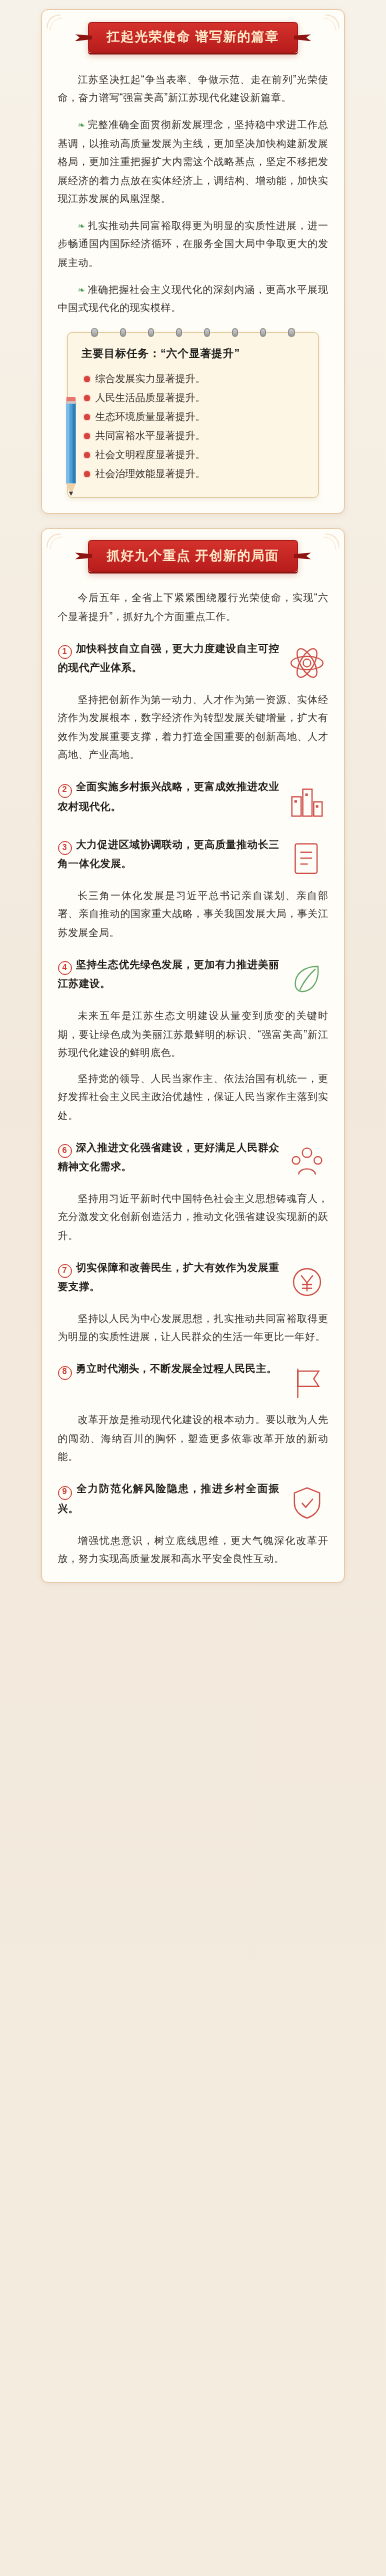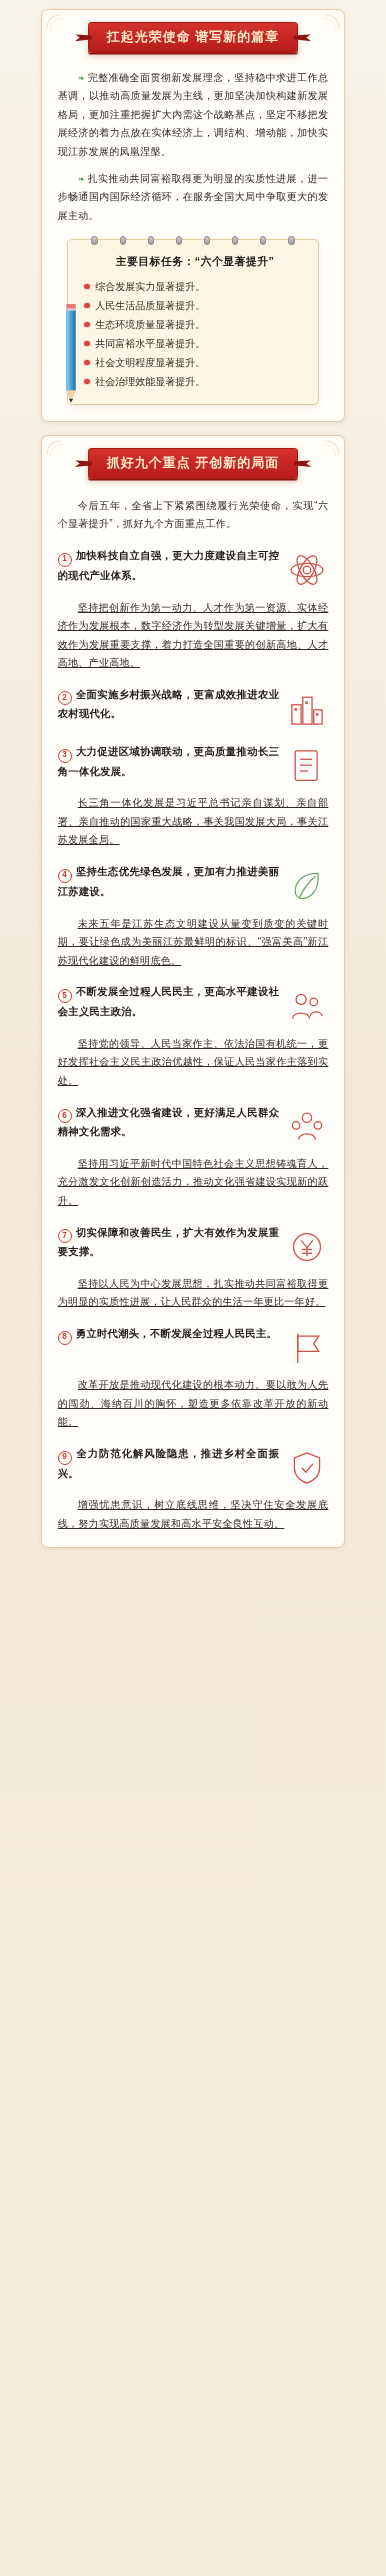--- a/index.html
+++ b/index.html
@@ -127,21 +127,21 @@
     display: block;
     width: 6.2px; height: 8.8px;
     border-radius: 3.1px;
     background: linear-gradient(180deg,#cfcfcf,#9a9a9a);
     border: 0.5px solid #8a8a8a;
   }
   .np-title {
     font-size: 10.8px;
     font-weight: bold;
     color: #20201e;
-    text-align: center;
+    text-align: left;
     margin: 3.1px 0 8.2px 0;
     letter-spacing: 0.5px;
   }
   .np-item {
     display: flex;
     align-items: flex-start;
     font-size: 10px;
     line-height: 1.9;
     color: #2e2a26;
     padding-left: 3.1px;
@@ -191,21 +191,21 @@
     vertical-align: -2.1px;
   }
   .item-icon {
     position: absolute;
     right: 0; top: 2.1px;
     width: 42px; height: 42px;
     opacity: .85;
   }
 
   .body-block { margin-right: 0; }
-  .body-block p.body:first-child { margin-top: 7.2px; text-decoration: underline; }
+  .body-block p.body:first-child { margin-top: 7.2px; }
 </style>
 </head>
 <body>
 
 <div class="page">
 
   <div class="card">
     <svg class="corner tl" viewBox="0 0 60 60">
       <path d="M4 30 C4 14 14 4 30 4" fill="none" stroke="#d9a96f" stroke-width="2"></path>
       <path d="M10 34 C10 20 20 10 34 10" fill="none" stroke="#e3bf92" stroke-width="1.5"></path>
@@ -213,29 +213,33 @@
     <svg class="corner tr" viewBox="0 0 60 60">
       <path d="M4 30 C4 14 14 4 30 4" fill="none" stroke="#d9a96f" stroke-width="2"></path>
       <path d="M10 34 C10 20 20 10 34 10" fill="none" stroke="#e3bf92" stroke-width="1.5"></path>
     </svg>
 
     <div class="ribbon-wrap">
       <span class="ribbon">扛起光荣使命  谱写新的篇章</span>
     </div>
 
     <div class="card-inner">
+      <p class="body first">江苏坚决扛起“争当表率、争做示范、走在前列”光荣使命，奋力谱写“强富美高”新江苏现代化建设新篇章。</p>
 
       <p class="bullet-para">
         <span class="leaf">❧</span><span>完整准确全面贯彻新发展理念，坚持稳中求进工作总基调，以推动高质量发展为主线，更加坚决加快构建新发展格局，更加注重把握扩大内需这个战略基点，坚定不移把发展经济的着力点放在实体经济上，调结构、增动能，加快实现江苏发展的凤凰涅槃。</span>
       </p>
 
       <p class="bullet-para">
         <span class="leaf">❧</span><span>扎实推动共同富裕取得更为明显的实质性进展，进一步畅通国内国际经济循环，在服务全国大局中争取更大的发展主动。</span>
       </p>
 
+      <p class="bullet-para">
+        <span class="leaf">❧</span><span>准确把握社会主义现代化的深刻内涵，更高水平展现中国式现代化的现实模样。</span>
+      </p>
 
       <div class="notepad-wrap">
         <div class="notepad">
           <div class="rings">
             <i></i>
               <i></i>
               <i></i>
               <i></i>
               <i></i>
               <i></i>
@@ -350,31 +354,20 @@
         </div>
         <svg class="item-icon" viewBox="0 0 100 100">
           <path d="M76 20 C40 20 22 40 22 62 C22 72 28 80 38 80 C62 80 80 56 76 20 Z" fill="none" stroke="#4a9b53" stroke-width="3"></path>
           <path d="M70 26 C52 42 40 60 32 78" fill="none" stroke="#4a9b53" stroke-width="3"></path>
         </svg>
       </div>
       <div class="body-block">
         <p class="body">未来五年是江苏生态文明建设从量变到质变的关键时期，要让绿色成为美丽江苏最鲜明的标识、“强富美高”新江苏现代化建设的鲜明底色。</p>
       </div>
 
-      <div class="num-item">
-        <div class="num-head">
-          <span class="num-badge">5</span><span>不断发展全过程人民民主，更高水平建设社会主义民主政治。</span>
-        </div>
-        <svg class="item-icon" viewBox="0 0 100 100">
-          <circle cx="36" cy="32" r="12" fill="none" stroke="#c6302a" stroke-width="3"></circle>
-          <circle cx="66" cy="38" r="9" fill="none" stroke="#c6302a" stroke-width="3"></circle>
-          <path d="M16 78 C16 60 56 60 56 78" fill="none" stroke="#c6302a" stroke-width="3"></path>
-          <path d="M58 72 C58 58 86 58 86 72" fill="none" stroke="#c6302a" stroke-width="3"></path>
-        </svg>
-      </div>
       <div class="body-block">
         <p class="body">坚持党的领导、人民当家作主、依法治国有机统一，更好发挥社会主义民主政治优越性，保证人民当家作主落到实处。</p>
       </div>
 
       <div class="num-item">
         <div class="num-head">
           <span class="num-badge">6</span><span>深入推进文化强省建设，更好满足人民群众精神文化需求。</span>
         </div>
         <svg class="item-icon" viewBox="0 0 100 100">
           <circle cx="50" cy="28" r="11" fill="none" stroke="#c6302a" stroke-width="3"></circle>
@@ -419,20 +412,20 @@
       <div class="num-item">
         <div class="num-head">
           <span class="num-badge">9</span><span>全力防范化解风险隐患，推进乡村全面振兴。</span>
         </div>
         <svg class="item-icon" viewBox="0 0 100 100">
           <path d="M50 14 L80 26 V50 C80 68 66 80 50 86 C34 80 20 68 20 50 V26 Z" fill="none" stroke="#c6302a" stroke-width="3"></path>
           <path d="M38 50 L47 60 L64 40" fill="none" stroke="#c6302a" stroke-width="3"></path>
         </svg>
       </div>
       <div class="body-block">
-        <p class="body">增强忧患意识，树立底线思维，坚决守住安全发展底线，努力实现高质量发展和高水平安全良性互动。</p>
+        <p class="body">增强忧患意识，树立底线思维，更大气魄深化改革开放，努力实现高质量发展和高水平安全良性互动。</p>
       </div>
 
     </div>
   </div>
 
 </div>
 
 
 </body></html>

